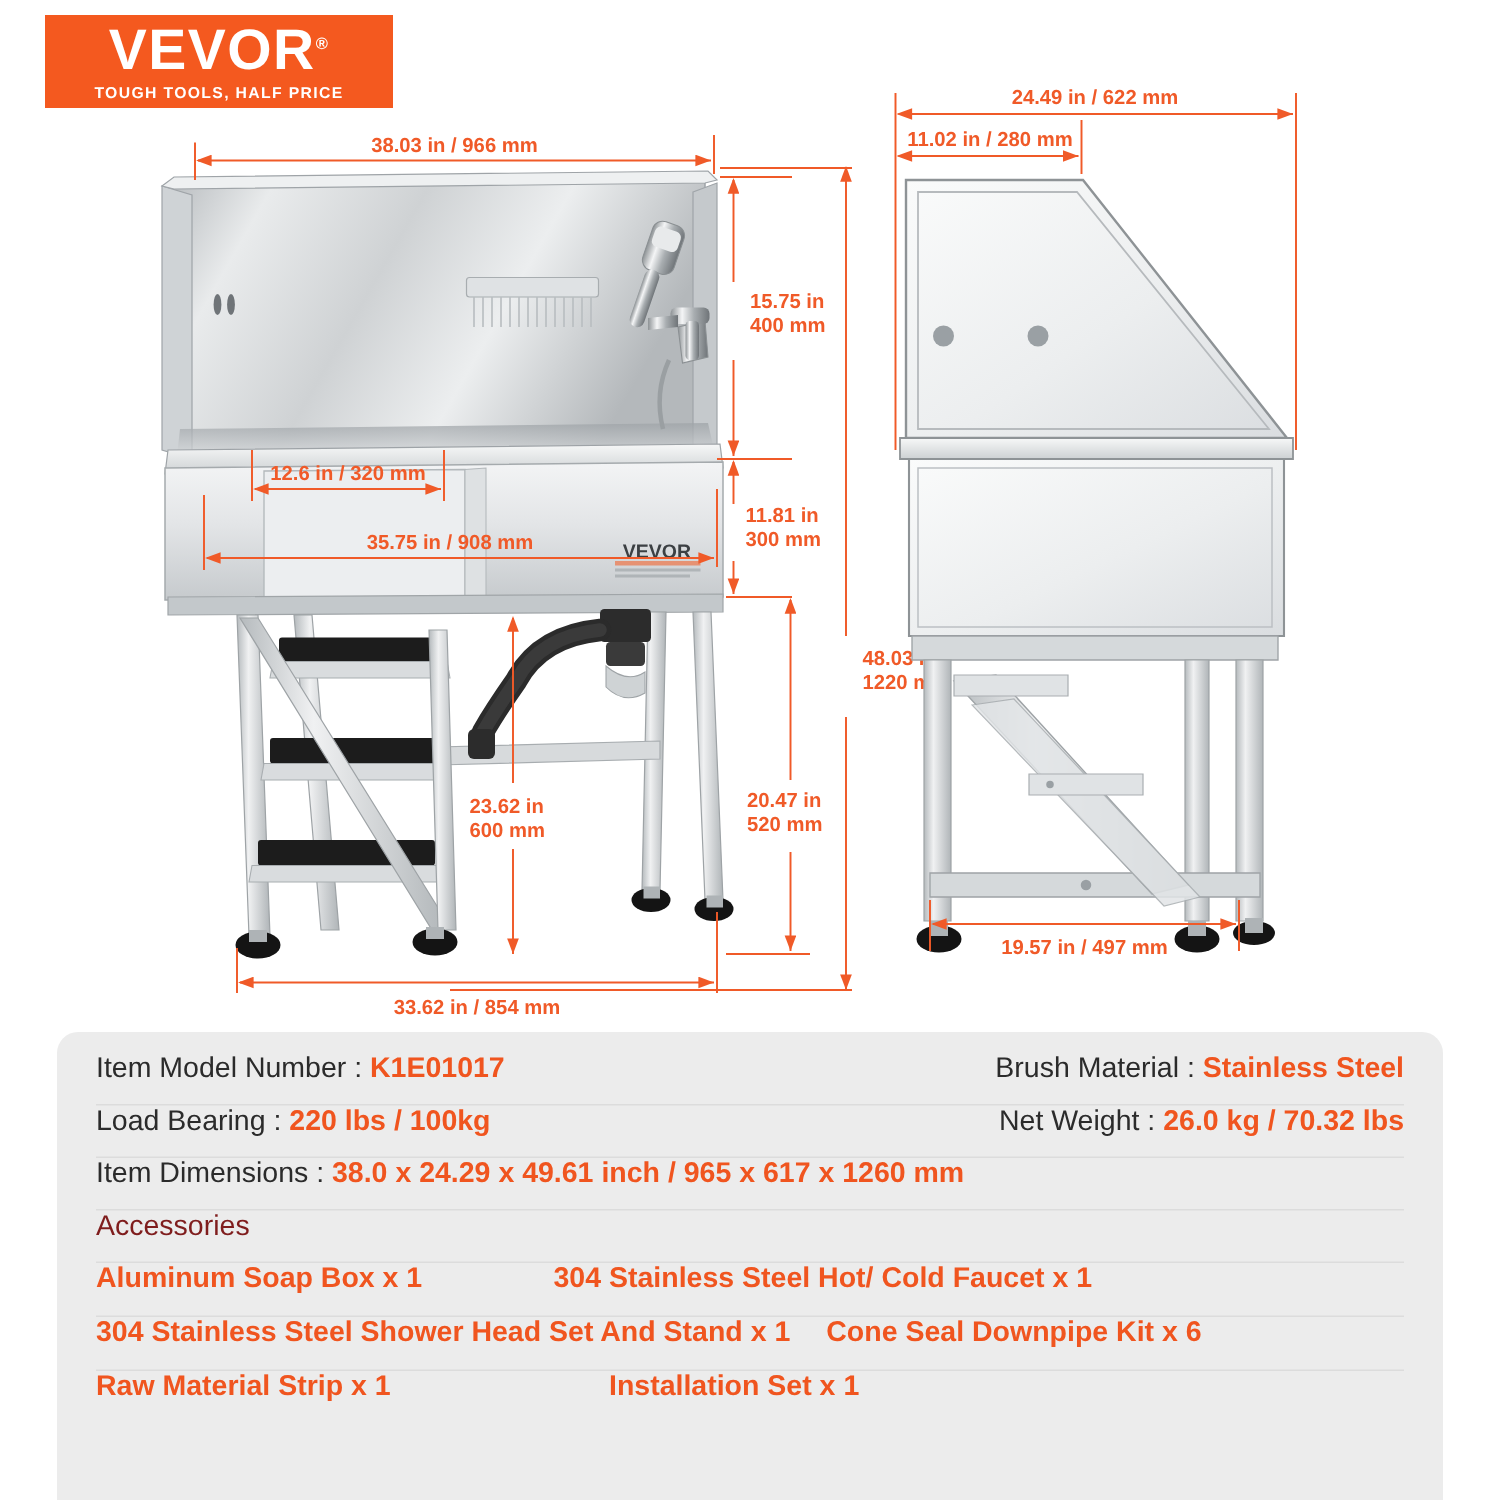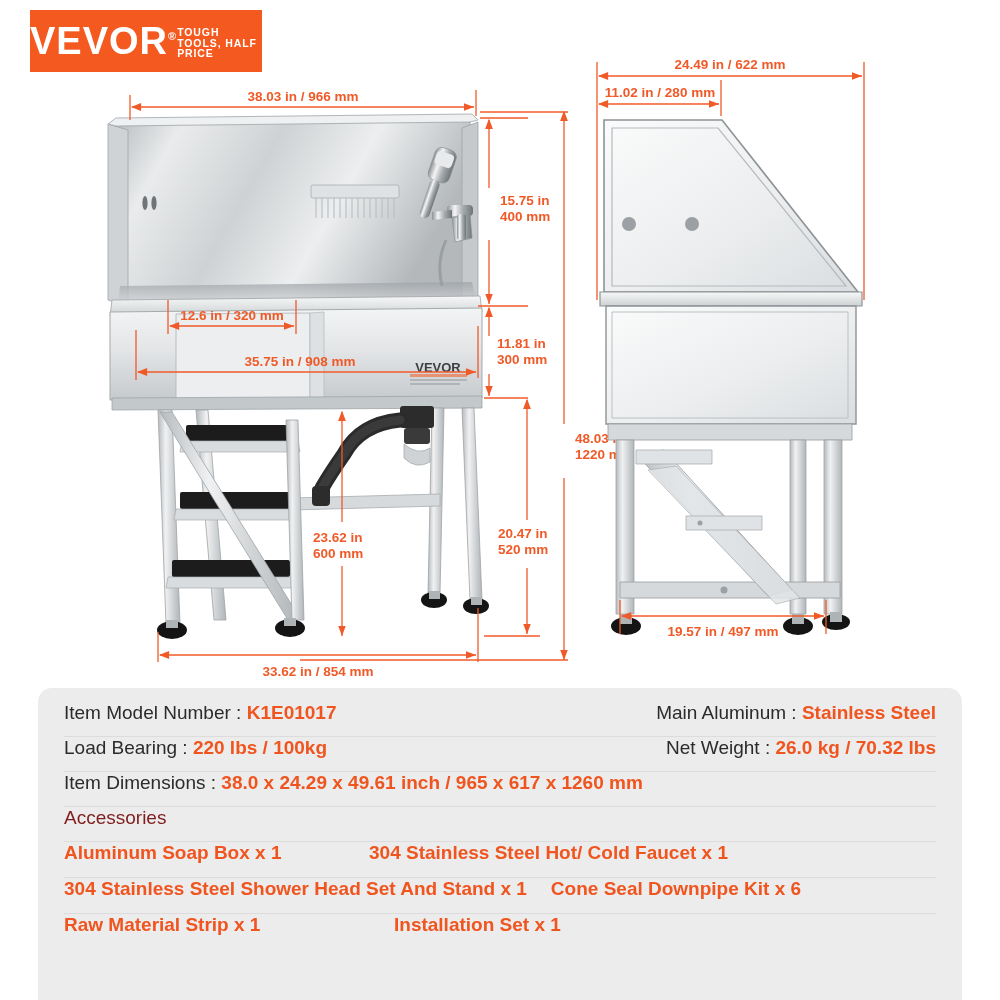--- a/index.html
+++ b/index.html
@@ -9,21 +9,21 @@
     font-family:"Liberation Sans", sans-serif;
     position:relative;
     overflow:hidden;
     -webkit-font-smoothing:antialiased;
   }
 
   
   #logo{
     position:absolute;left:30px;top:10px;width:232px;height:62px;
     background:#F4591F;
-    display:flex;flex-direction:row;align-items:center;justify-content:center;
+    display:flex;flex-direction:column;align-items:center;justify-content:center;
   }
   #logo .wordmark{
     color:#fff;font-weight:bold;font-size:38px;letter-spacing:1px;
     line-height:1;position:relative;font-family:"Liberation Sans", sans-serif;
   }
   #logo .reg{font-size:11px;vertical-align:super;font-weight:bold;}
   #logo .tagline{
     color:#fff;font-size:10.5px;font-weight:bold;letter-spacing:.9px;
     margin-top:4px;line-height:1;
   }
@@ -53,21 +53,21 @@
   .cell .val{color:#F0551F;font-weight:bold;}
   .cell.left{flex:0 0 auto;}
   .cell.right{margin-left:auto;text-align:right;}
   .row.full .cell{flex:1 1 auto;}
   .acc-head{font-size:19px;color:#7f1d1d;}
   .acc-row{
     display:flex;align-items:baseline;
     border-bottom:1px solid #DCDCDC;
     height:35px;
   }
-  .acc-row:last-child{border-bottom:none;}
+  .acc-row:last-child{border-bottom:none;gap:12px;}
   .acc-item{
     font-size:19px;font-weight:bold;color:#F0551F;white-space:nowrap;
   }
 </style>
 </head>
 <body>
 
 <div id="logo">
   <div class="wordmark">
     <span>VEVOR</span><span class="reg">®</span>
@@ -371,21 +371,21 @@
 </div>
 
 <div id="spec">
 
   <div class="row">
     <div class="cell left">
       <span>Item Model Number :</span>
       <span class="val">K1E01017</span>
     </div>
     <div class="cell right">
-      <span>Main Aluminum :</span>
+      <span>Brush Material :</span>
       <span class="val">Stainless Steel</span>
     </div>
   </div>
 
   <div class="row">
     <div class="cell left">
       <span>Load Bearing :</span>
       <span class="val">220 lbs / 100kg</span>
     </div>
     <div class="cell right">

